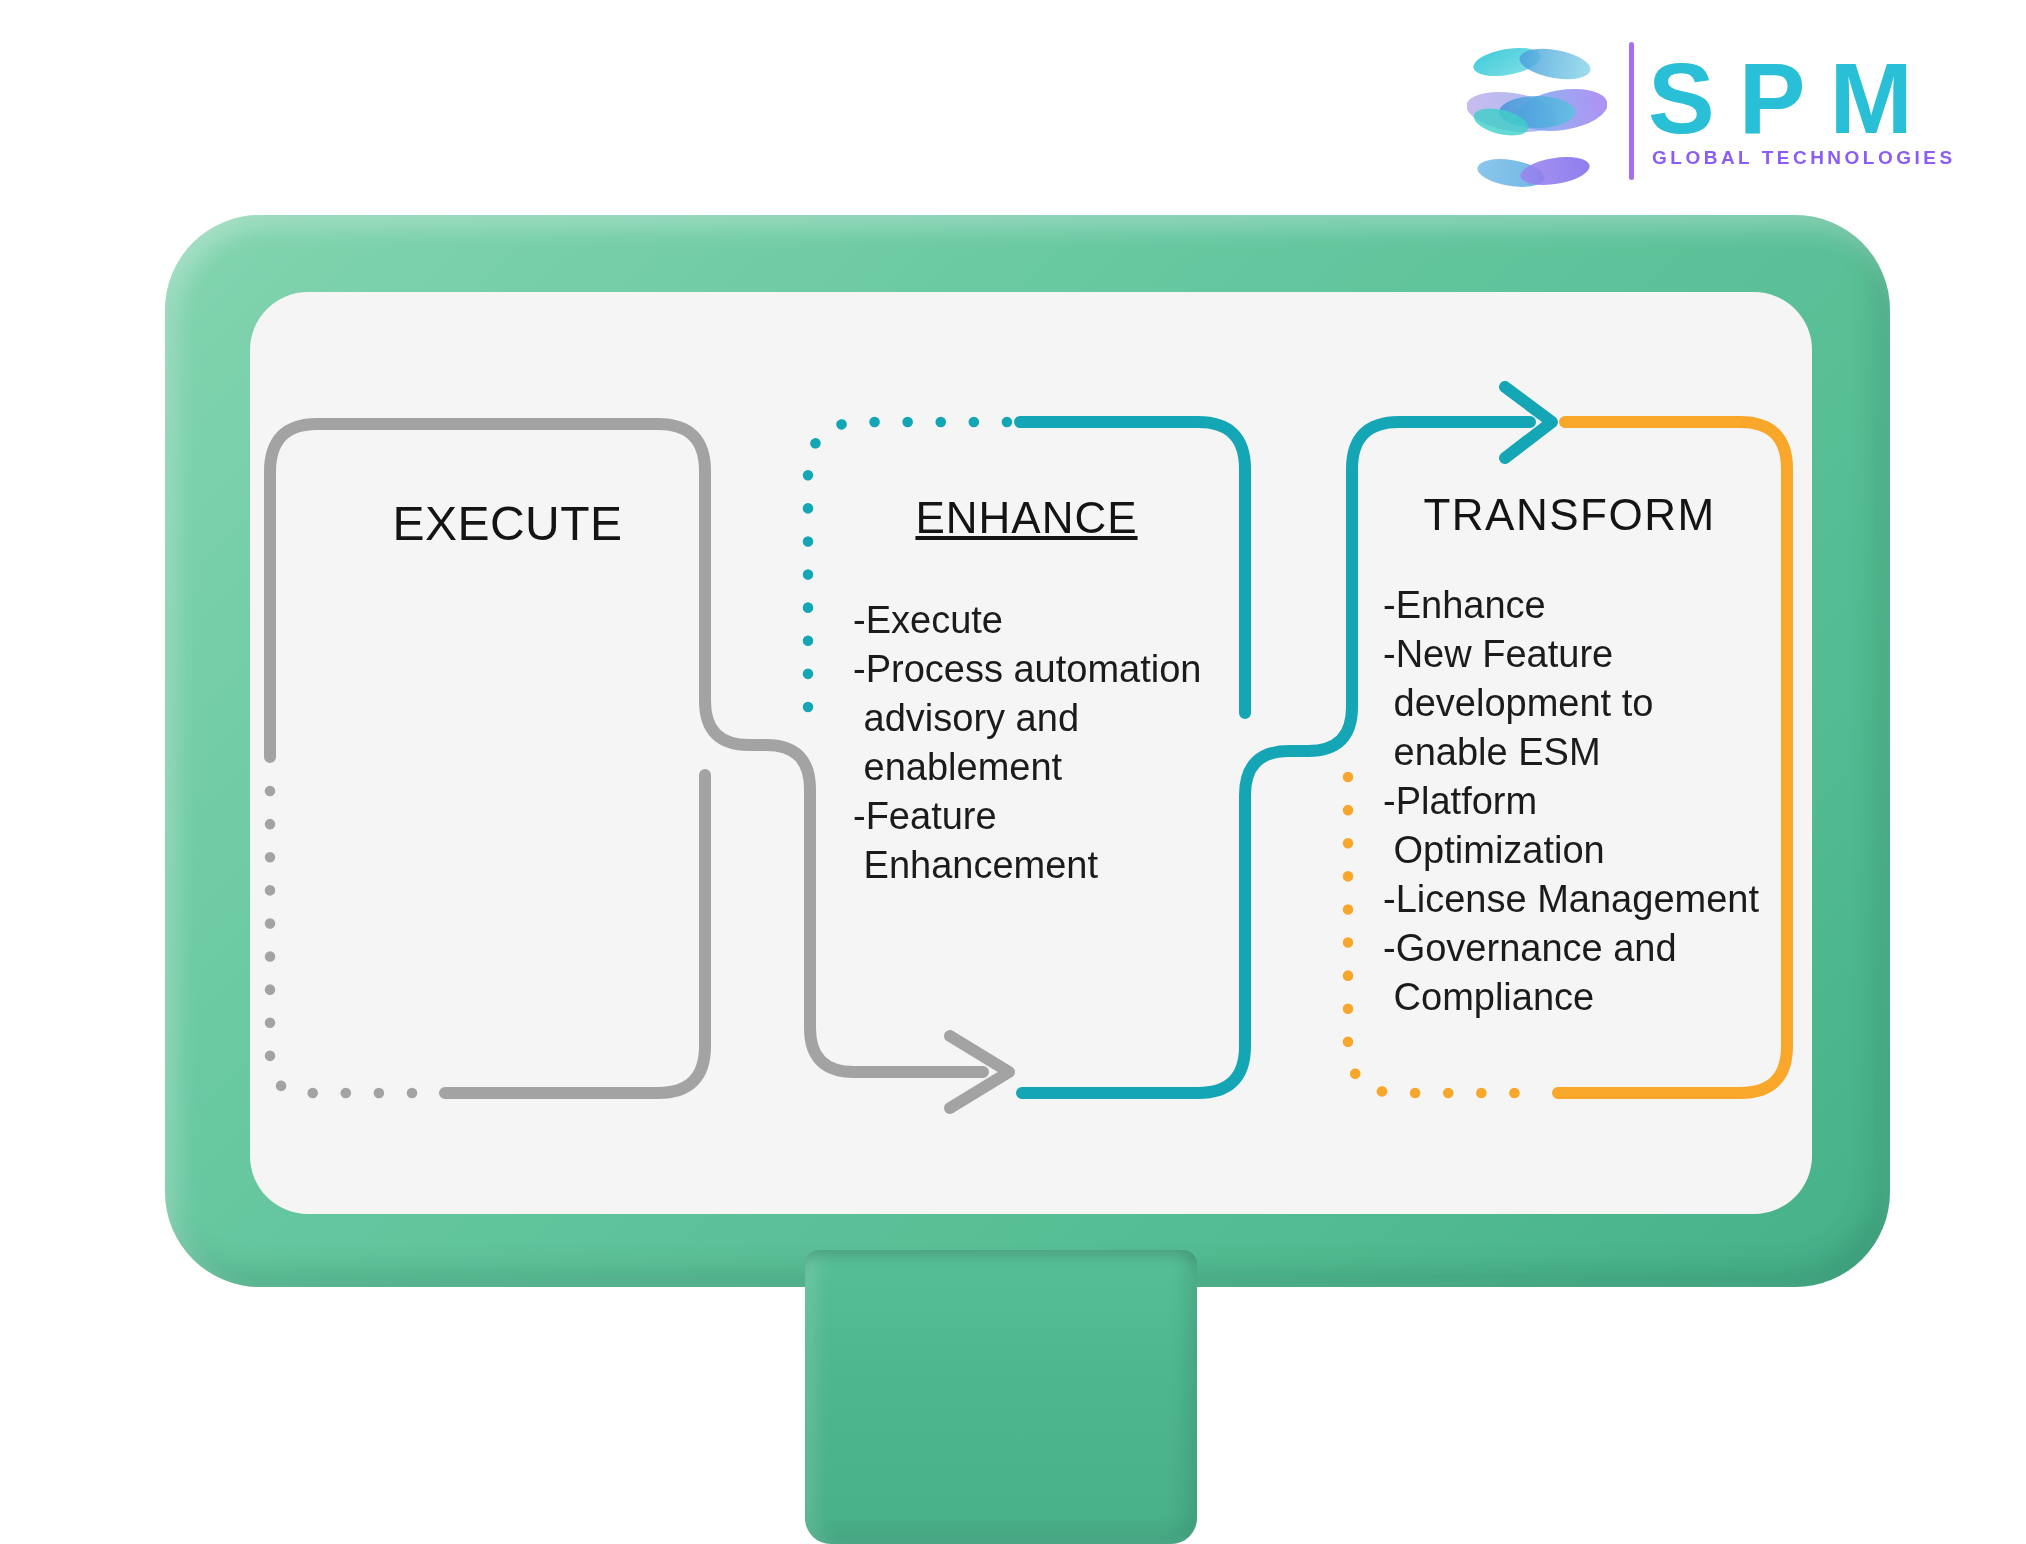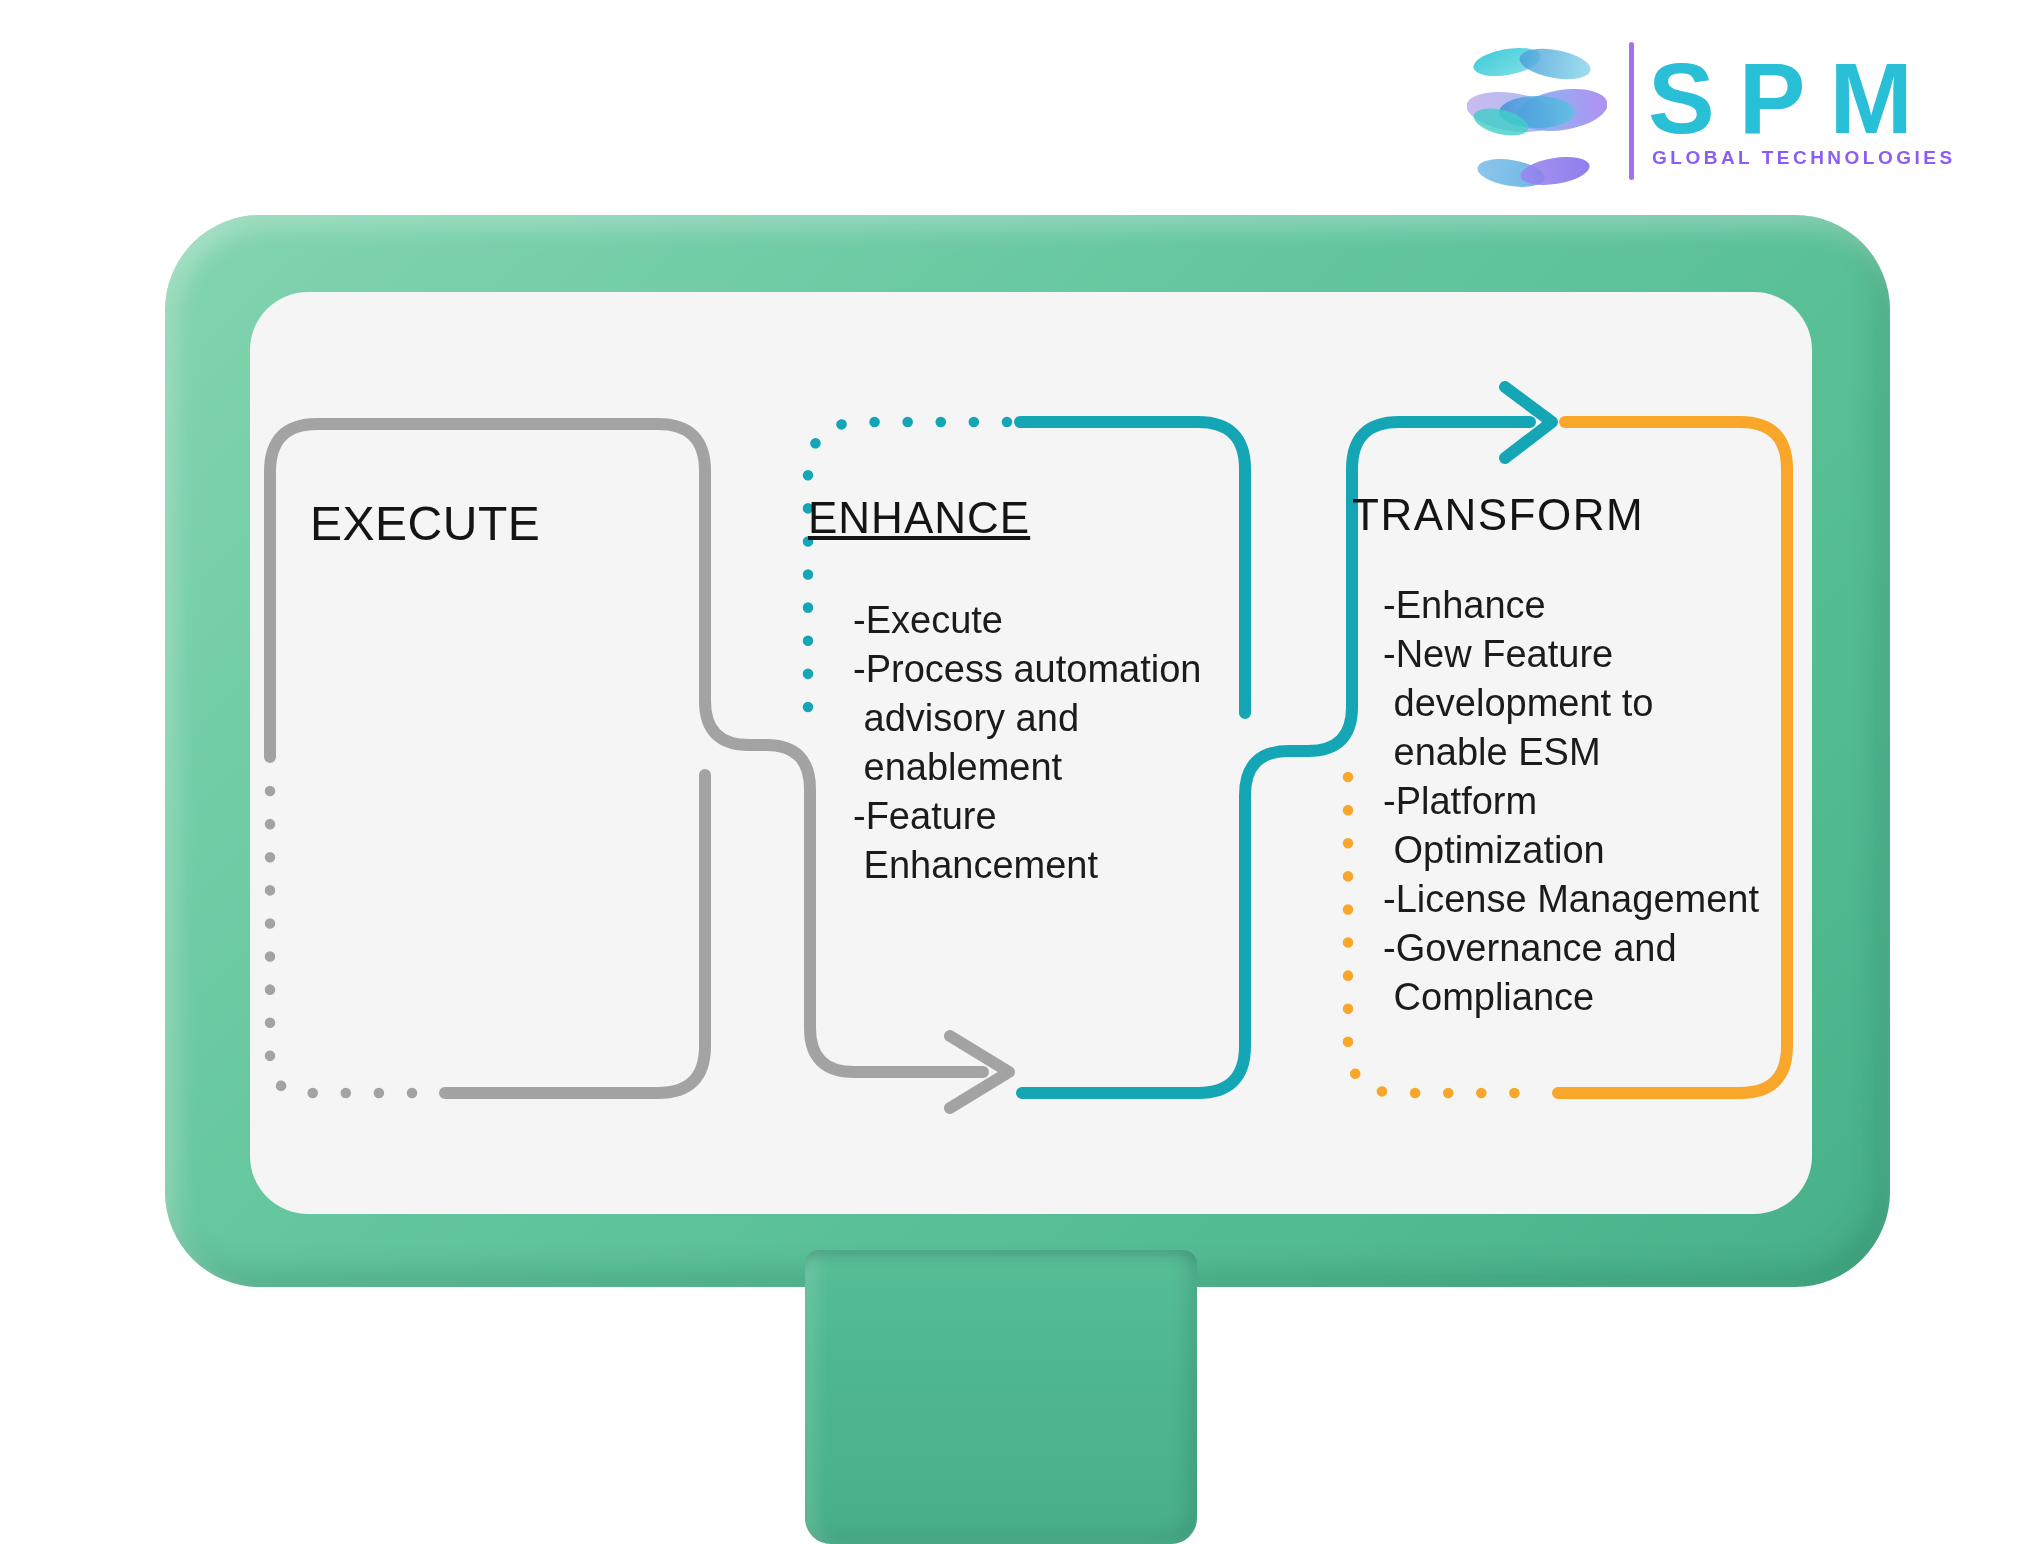--- a/index.html
+++ b/index.html
@@ -34,21 +34,21 @@
 
   
   svg.diagram{position:absolute;left:0;top:0;width:2026px;height:1544px;}
   .stroke-gray{stroke:#a3a3a3;}
   .stroke-teal{stroke:#14a6b5;}
   .stroke-orange{stroke:#f8a72a;}
   .flow{fill:none;stroke-width:12;stroke-linecap:round;stroke-linejoin:round;}
   .flow-dotted{fill:none;stroke-width:10.5;stroke-linecap:round;stroke-dasharray:0.1 33;}
 
   
-  .panel-title{position:absolute;color:#141414;text-align:left;line-height:1.1;}
+  .panel-title{position:absolute;color:#141414;text-align:center;line-height:1.1;}
   .title-execute{left:310px;top:498px;width:395px;font-size:48px;letter-spacing:0.5px;}
   .title-enhance{left:808px;top:494px;width:437px;font-size:44px;letter-spacing:1px;text-decoration:underline;}
   .title-transform{left:1352px;top:491px;width:435px;font-size:44px;letter-spacing:1.5px;}
 
   .panel-items{position:absolute;color:#1b1b1b;font-size:38px;line-height:49px;white-space:pre;}
   .items-execute{left:313px;top:610px;}
   .items-enhance{left:853px;top:596px;}
   .items-transform{left:1383px;top:581px;}
 </style>
 </head>

